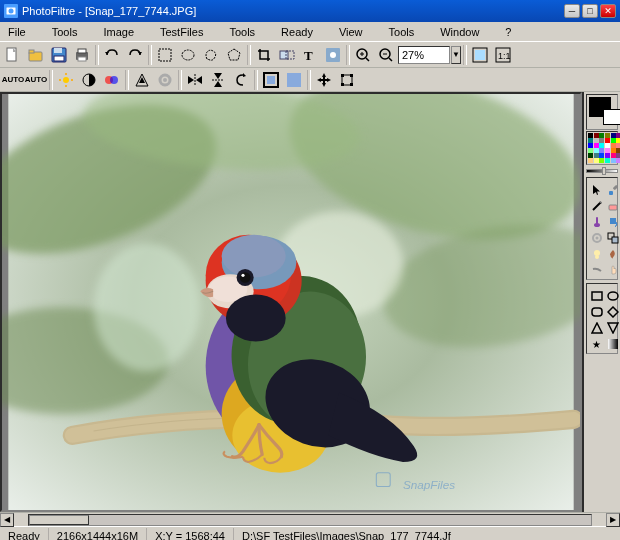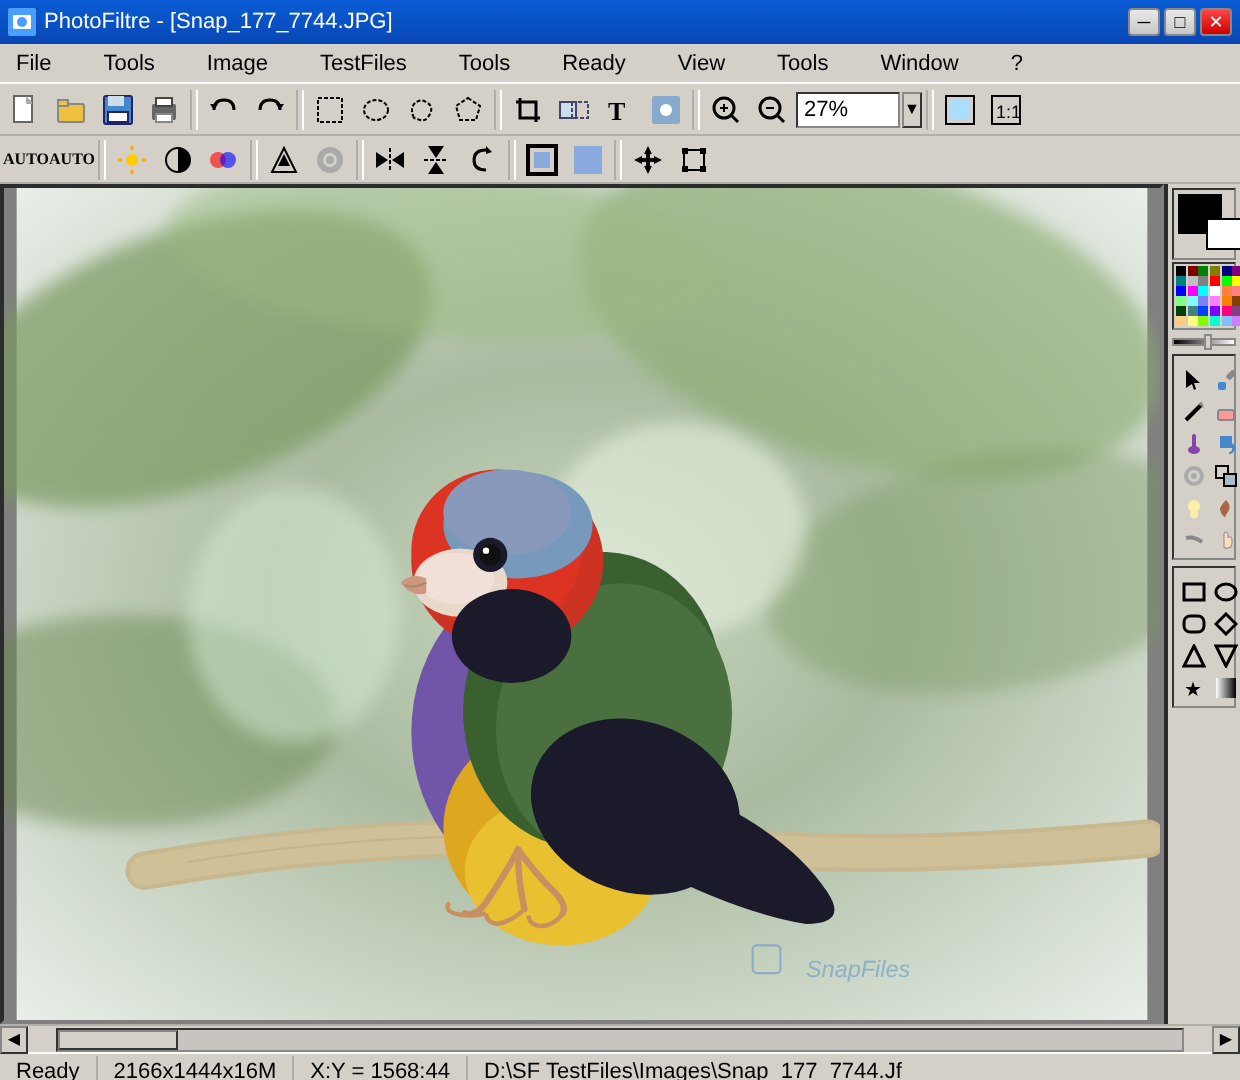--- a/index.html
+++ b/index.html
@@ -263,21 +263,21 @@
       </svg>
   </div>
   <div class="tb-icon">
     <svg viewBox="0 0 16 16">
         <rect x="1" y="1" width="14" height="14" fill="none" stroke="#000"></rect>
         <text x="3" y="12" font-size="9" fill="#000">1:1</text>
       </svg>
   </div>
 </div>
 
-<div class="toolbar-row" style="height:24px;font-family:Liberation Serif, serif;">
+<div class="toolbar-row" style="height:24px;">
   <div class="tb-icon" style="font-size:8px;font-weight:bold;">
     <span style="display:block;line-height:1;">AUTO</span>
   </div>
   <div class="tb-icon" style="font-size:8px;font-weight:bold;">
     <span style="display:block;line-height:1;">AUTO</span>
   </div>
   <div class="tb-separator"></div>
   <div class="tb-icon">
     <svg viewBox="0 0 16 16">
         <circle cx="8" cy="8" r="3" fill="#ffcc00"></circle>

